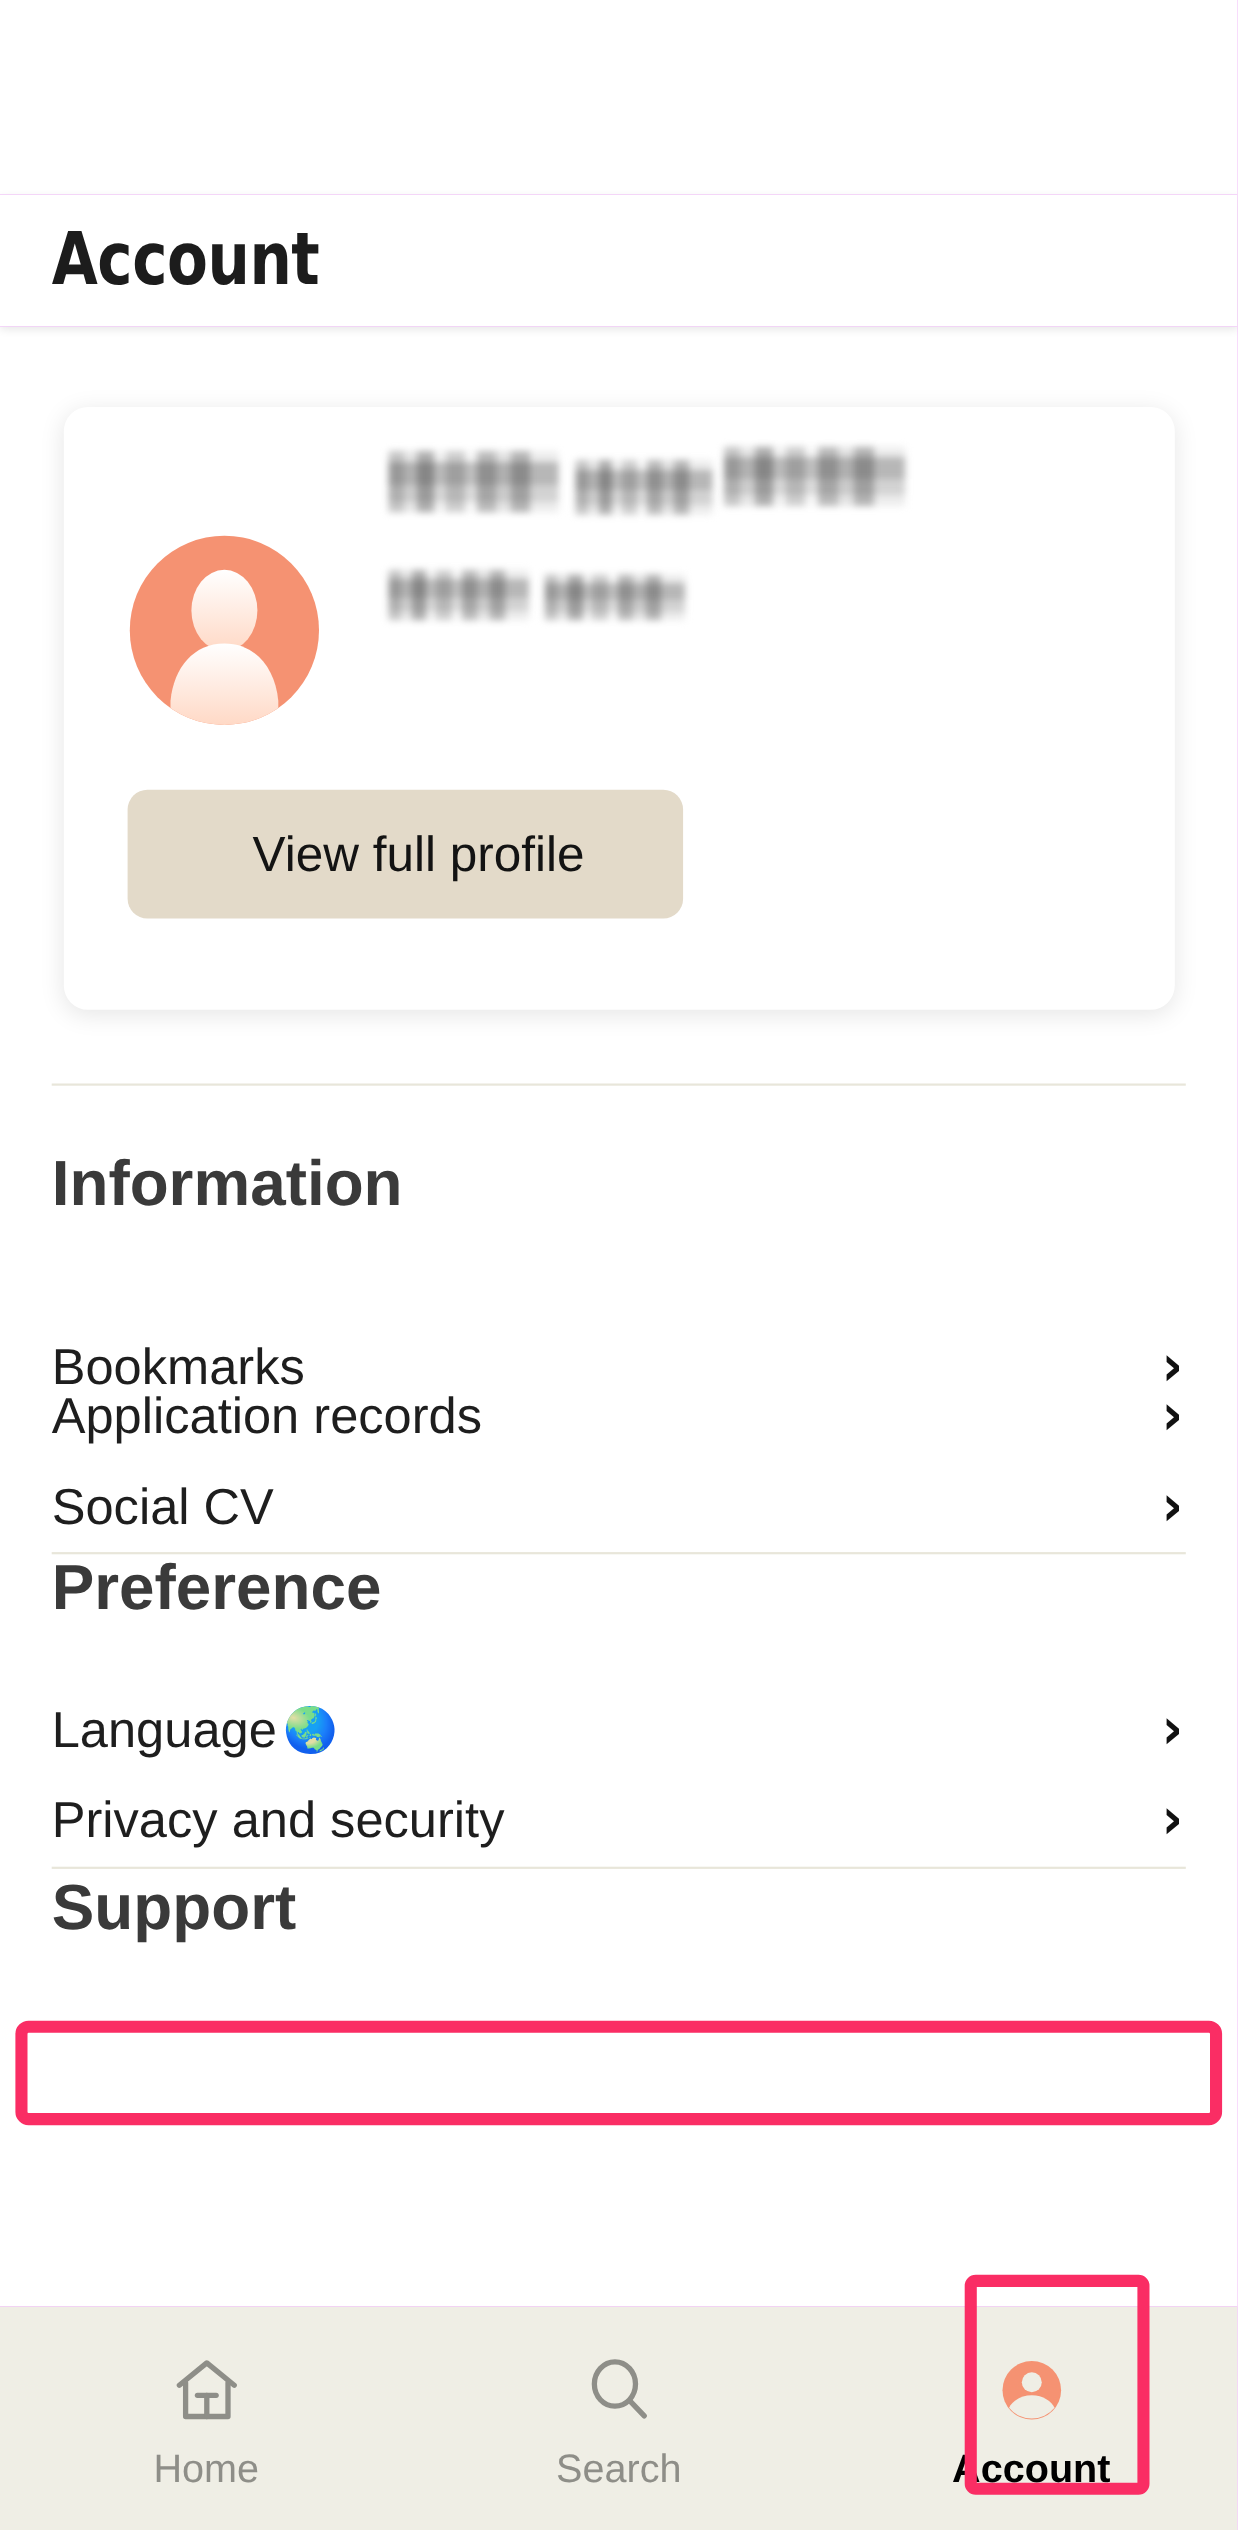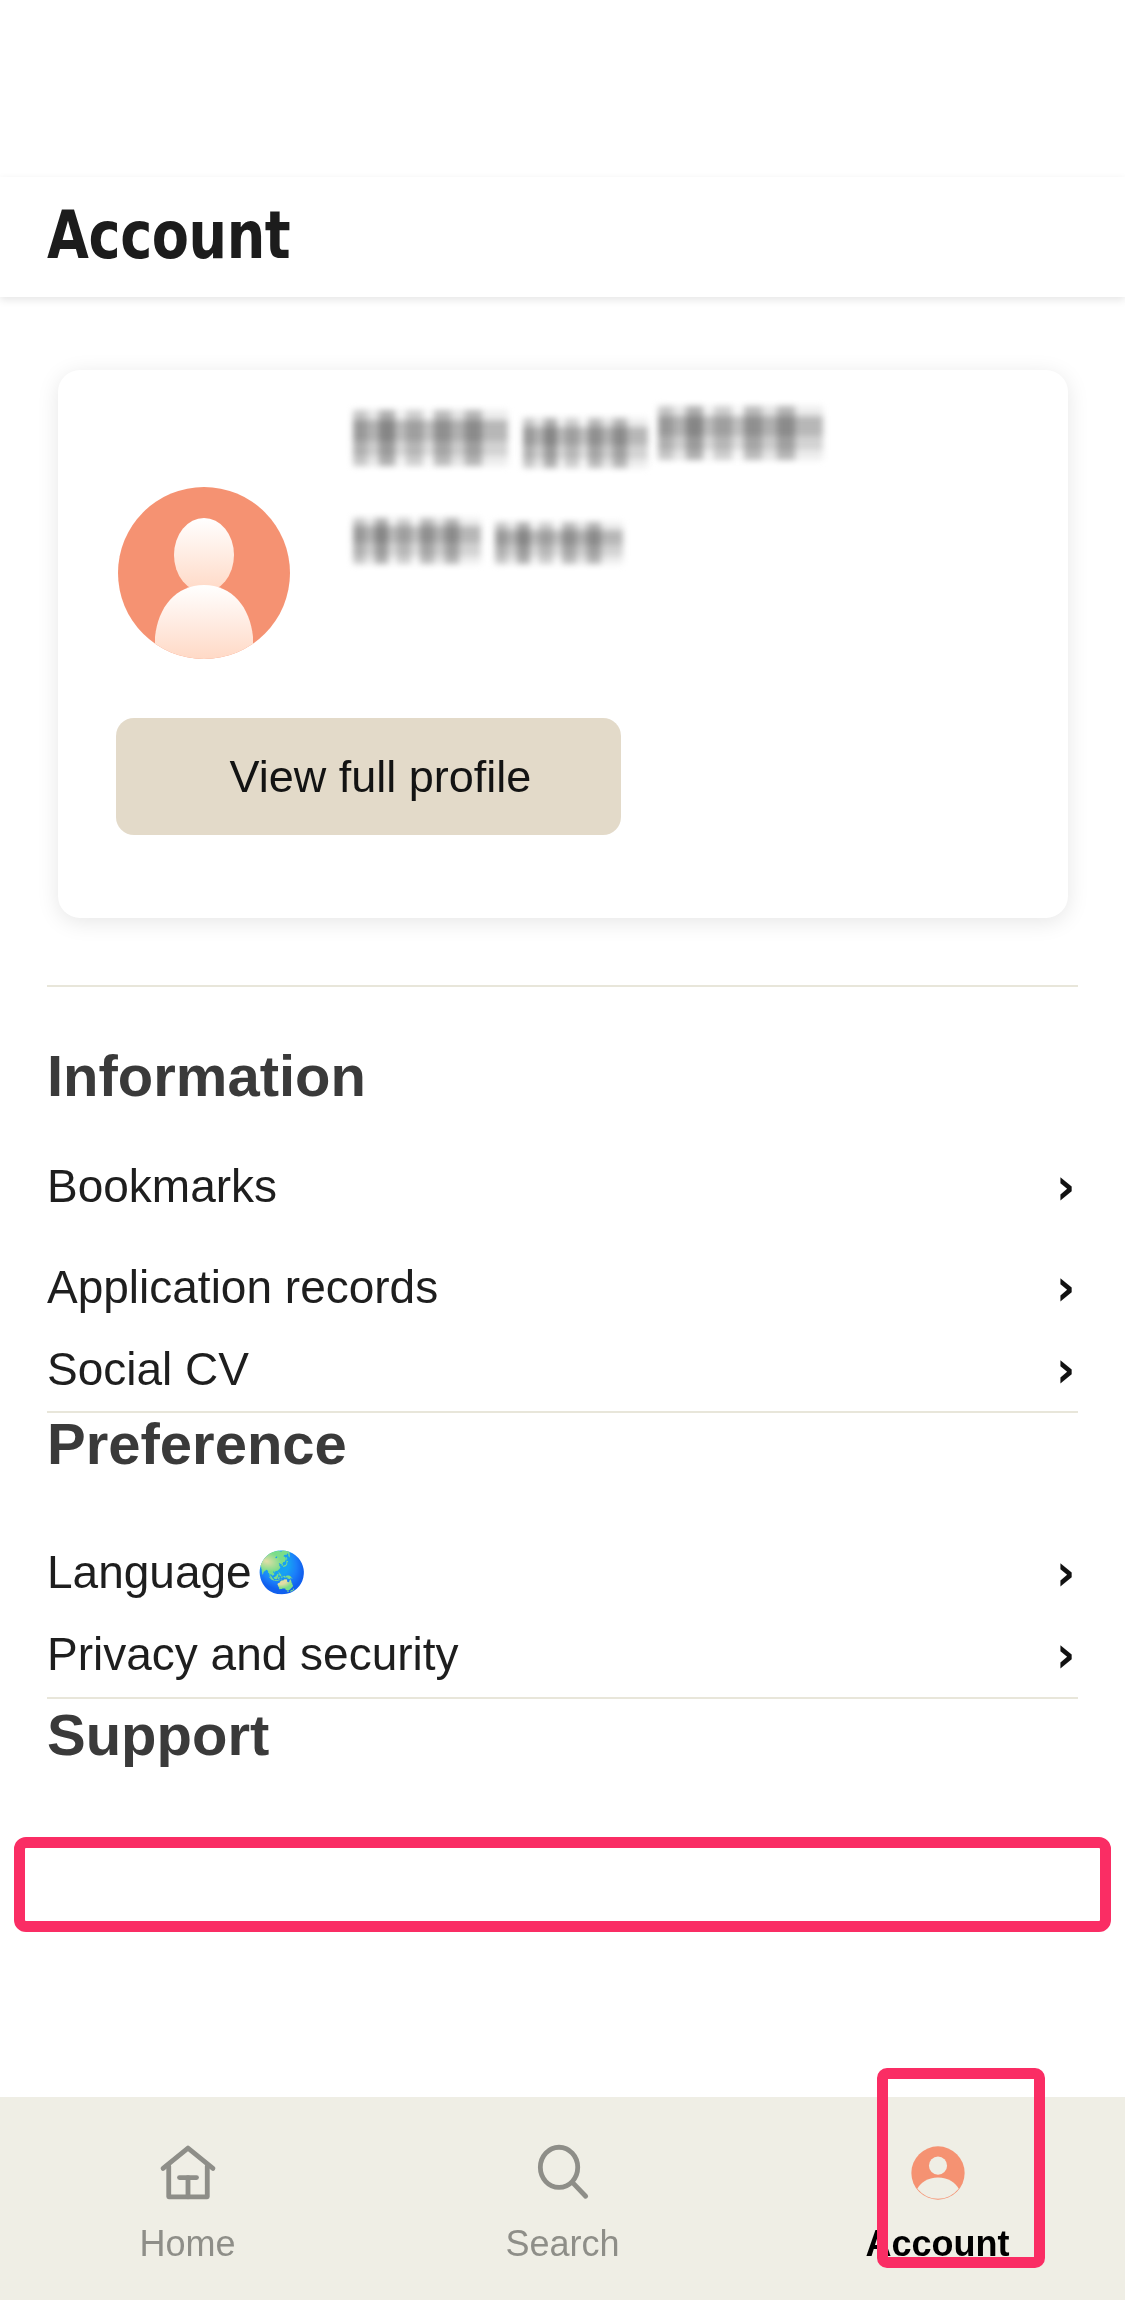--- a/index.html
+++ b/index.html
@@ -231,21 +231,21 @@
       <div class="redact redact-d"></div>
       <div class="redact redact-e"></div>
 
       <button class="view-profile-btn">View full profile</button>
     </div>
 
     <div class="divider" style="top:688px"></div>
 
     <div class="section-heading" style="top:745px">Information</div>
 
-    <div class="row" style="top:847px">
+    <div class="row" style="top:903px">
       <span class="row-label">Bookmarks</span>
       <span class="chev">›</span>
     </div>
 
     <div class="row" style="top:948px">
       <span class="row-label">Application records</span>
       <span class="chev">›</span>
     </div>
 
     <div class="row" style="top:1030px">

